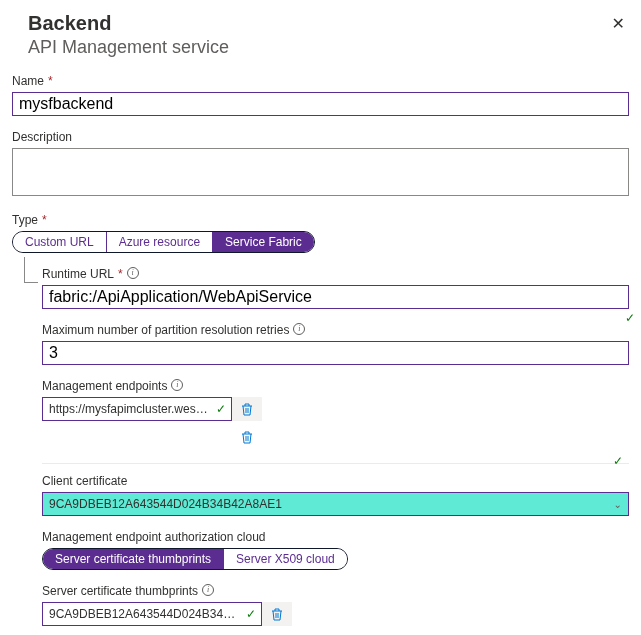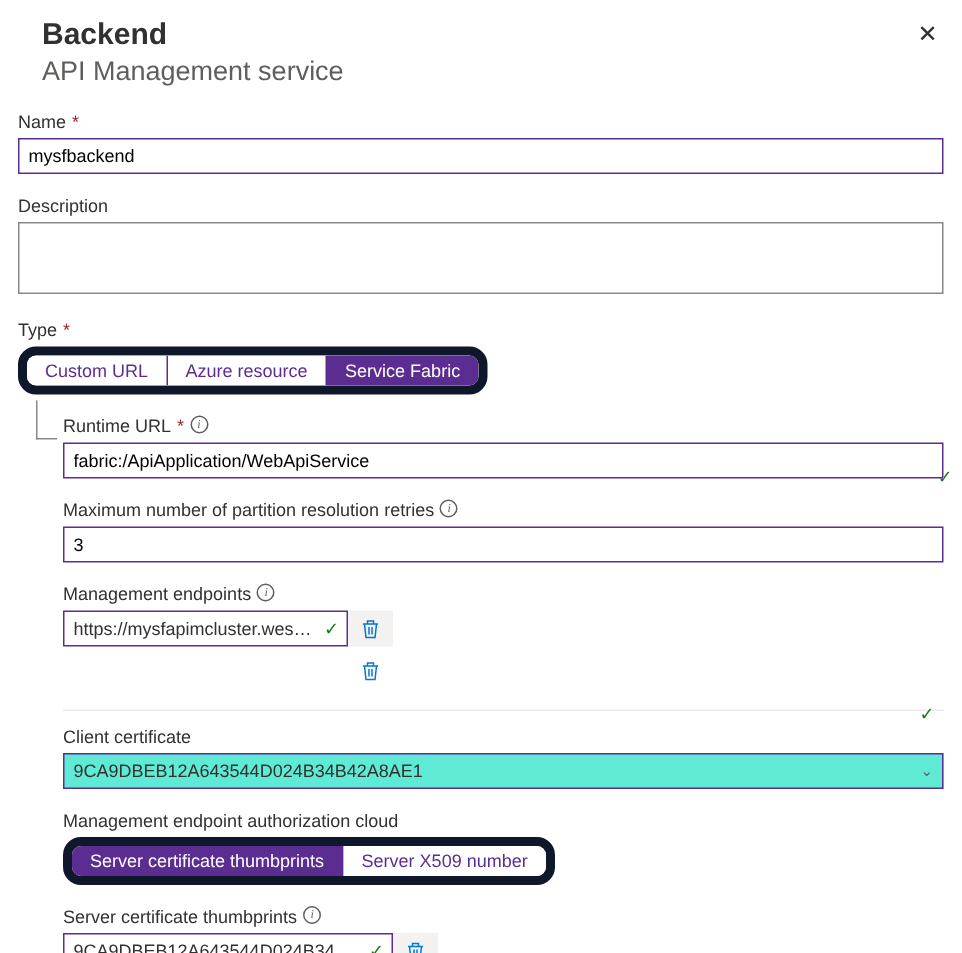--- a/index.html
+++ b/index.html
@@ -16,29 +16,29 @@
   .subtitle { font-size: 18px; color: #605e5c; margin-top: 2px; }
   .close { font-size: 16px; color: #323130; cursor: pointer; font-weight: 400; line-height: 1; padding: 4px; }
   .field { margin-bottom: 14px; }
   .label { font-size: 12px; color: #323130; margin-bottom: 4px; display: flex; gap: 4px; }
   .req { color: #a4262c; }
   .info { display: inline-flex; width: 12px; height: 12px; border: 1px solid #605e5c; border-radius: 50%; align-items: center; justify-content: center; font-size: 8px; color: #605e5c; font-style: italic; font-family: Georgia, serif; line-height: 1; }
   .input {
     width: 100%;
     border: 1px solid #8a8886;
     padding: 4px 6px;
-    font-size: 12px;
+    font-size: 16px;
     font-family: inherit;
     height: 24px;
     background: #fff;
   }
   .input.valid { border-color: #5c2d91; }
   .tick { position: absolute; right: 6px; top: 50%; transform: translateY(-50%); color: #107c10; font-size: 12px; pointer-events: none; }
   textarea.input { height: 48px; resize: none; border-color: #8a8886; }
-  .pills { display: flex; gap: 0; border: 6px solid #0f172a; border-radius: 12px; overflow: hidden; width: fit-content; }
+  .pills { display: flex; gap: 0; border: 1px solid #0f172a; border-radius: 12px; overflow: hidden; width: fit-content; }
   .pill {
     padding: 3px 12px;
     font-size: 12px;
     cursor: pointer;
     background: #fff;
     color: #5c2d91;
     border-right: 1px solid #5c2d91;
   }
   .pill:last-child { border-right: none; }
   .pill.active { background: #5c2d91; color: #fff; }
@@ -184,21 +184,21 @@
       <span class="chev">⌄</span>
     </div>
   </div>
 
   <div class="field">
     <div class="label">
       <span>Management endpoint authorization cloud</span>
     </div>
     <div class="pills">
       <div class="pill active">Server certificate thumbprints</div>
-      <div class="pill">Server X509 number</div>
+      <div class="pill">Server X509 cloud</div>
     </div>
   </div>
 
   <div class="field">
     <div class="label">
       <span>Server certificate thumbprints</span>
       <span class="info">i</span>
     </div>
     <div class="ep-row">
       <div class="ep-input-wrap" style="width:220px">

